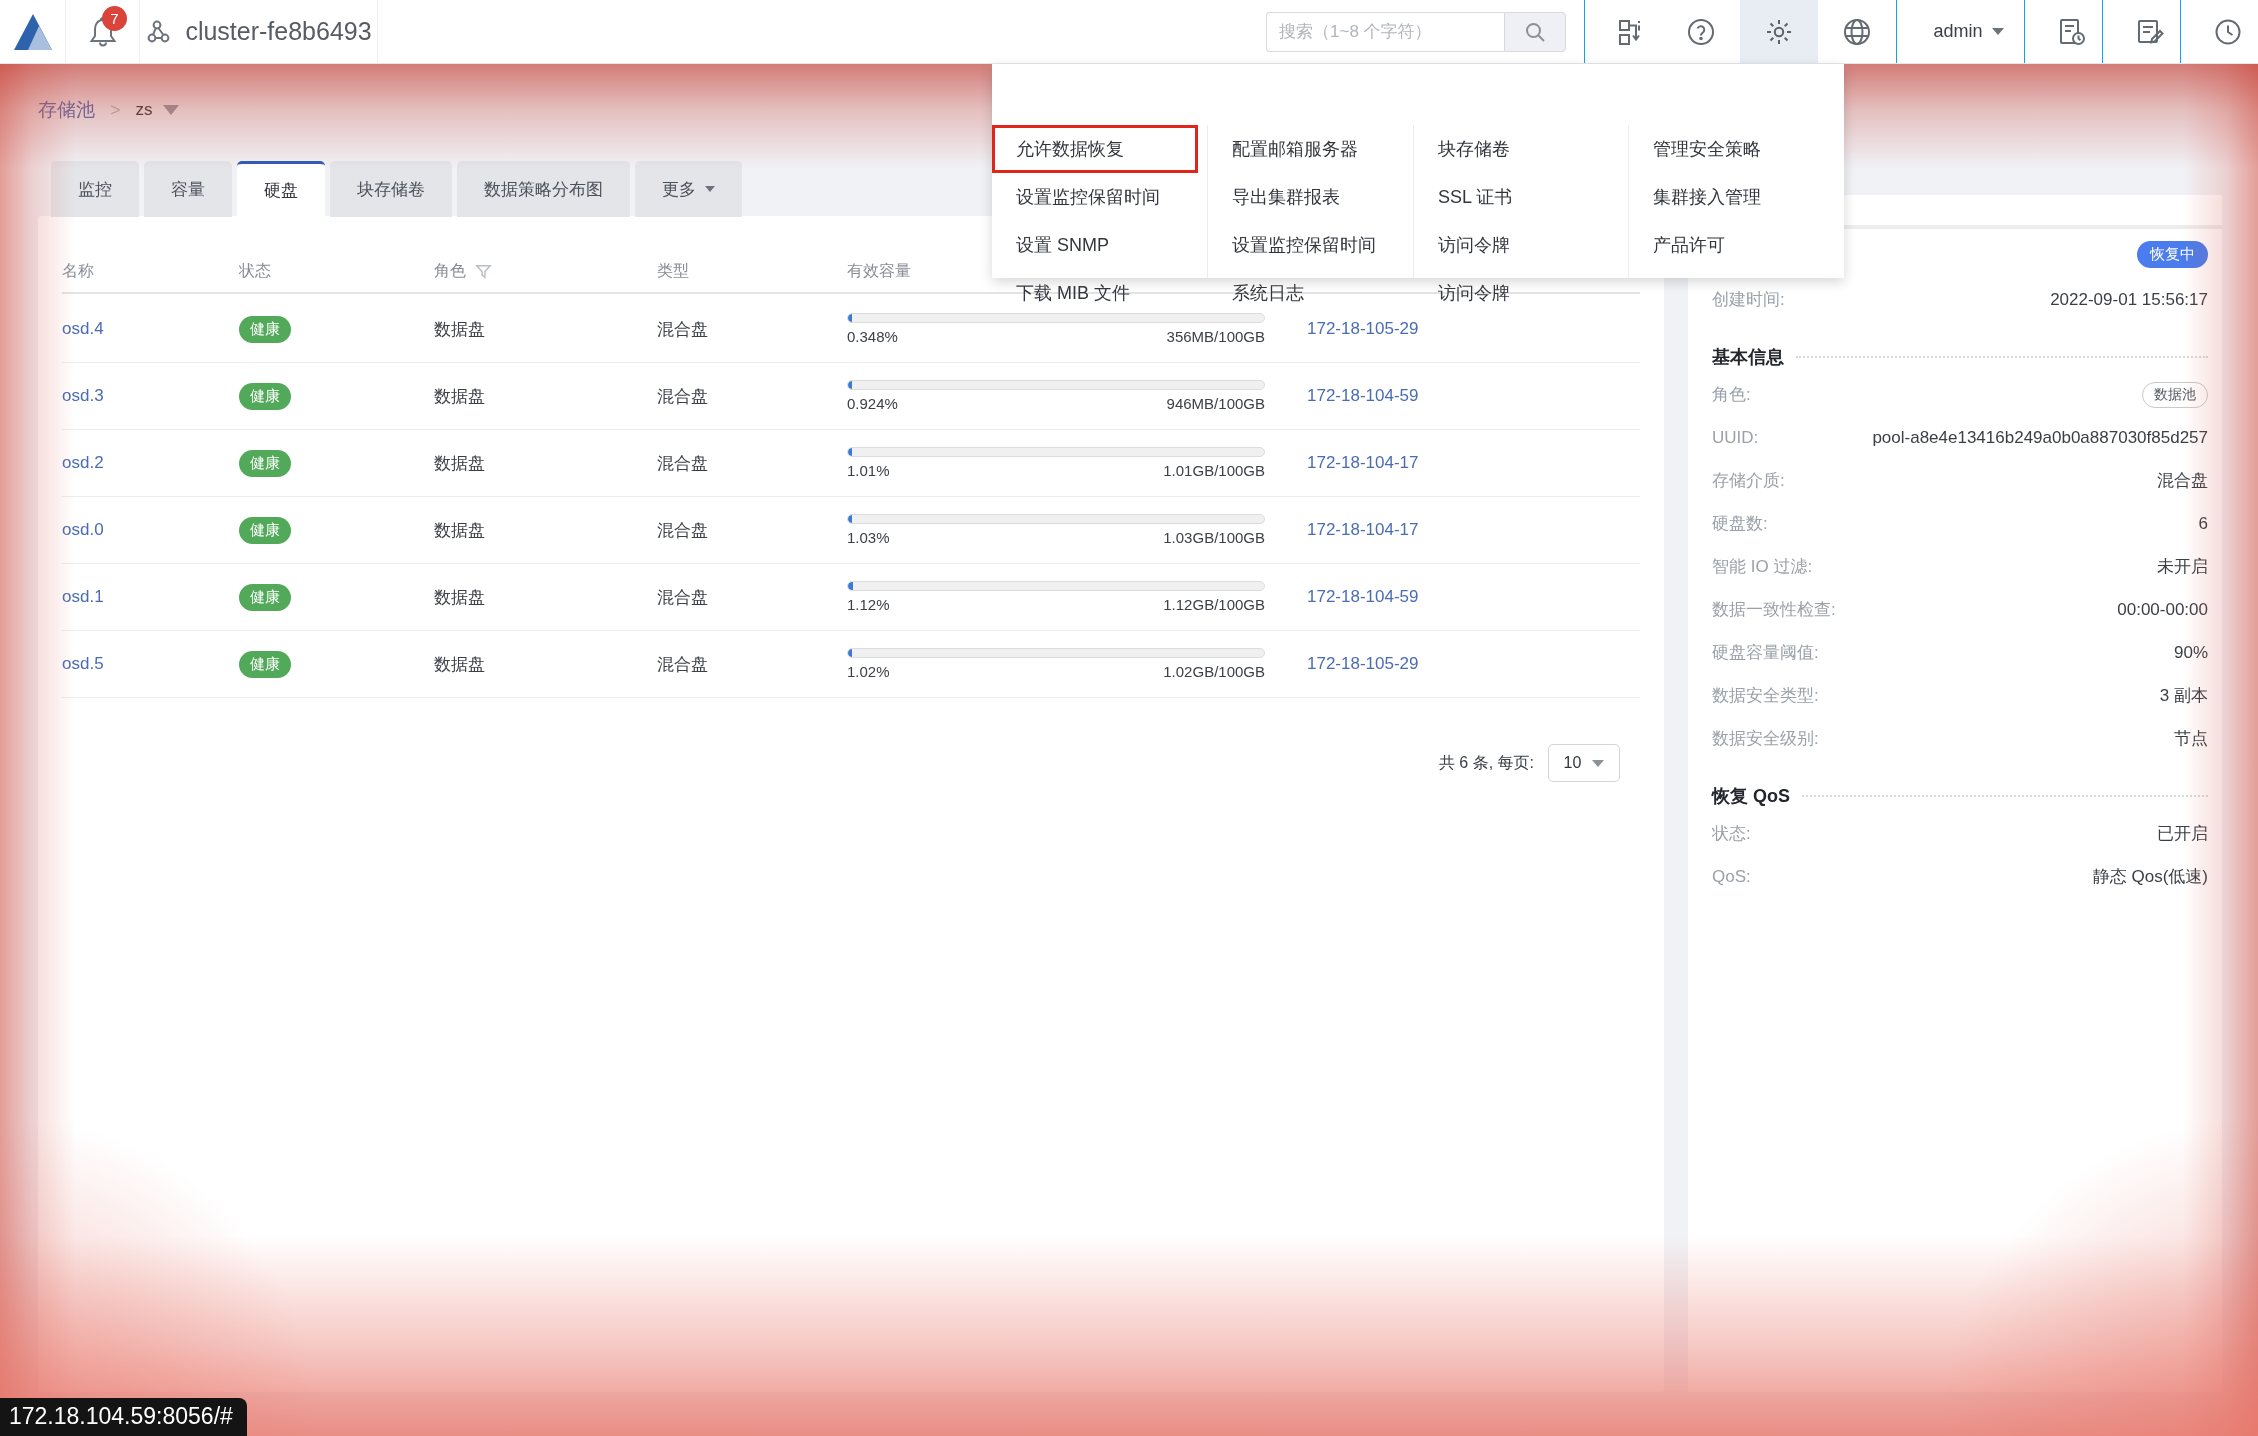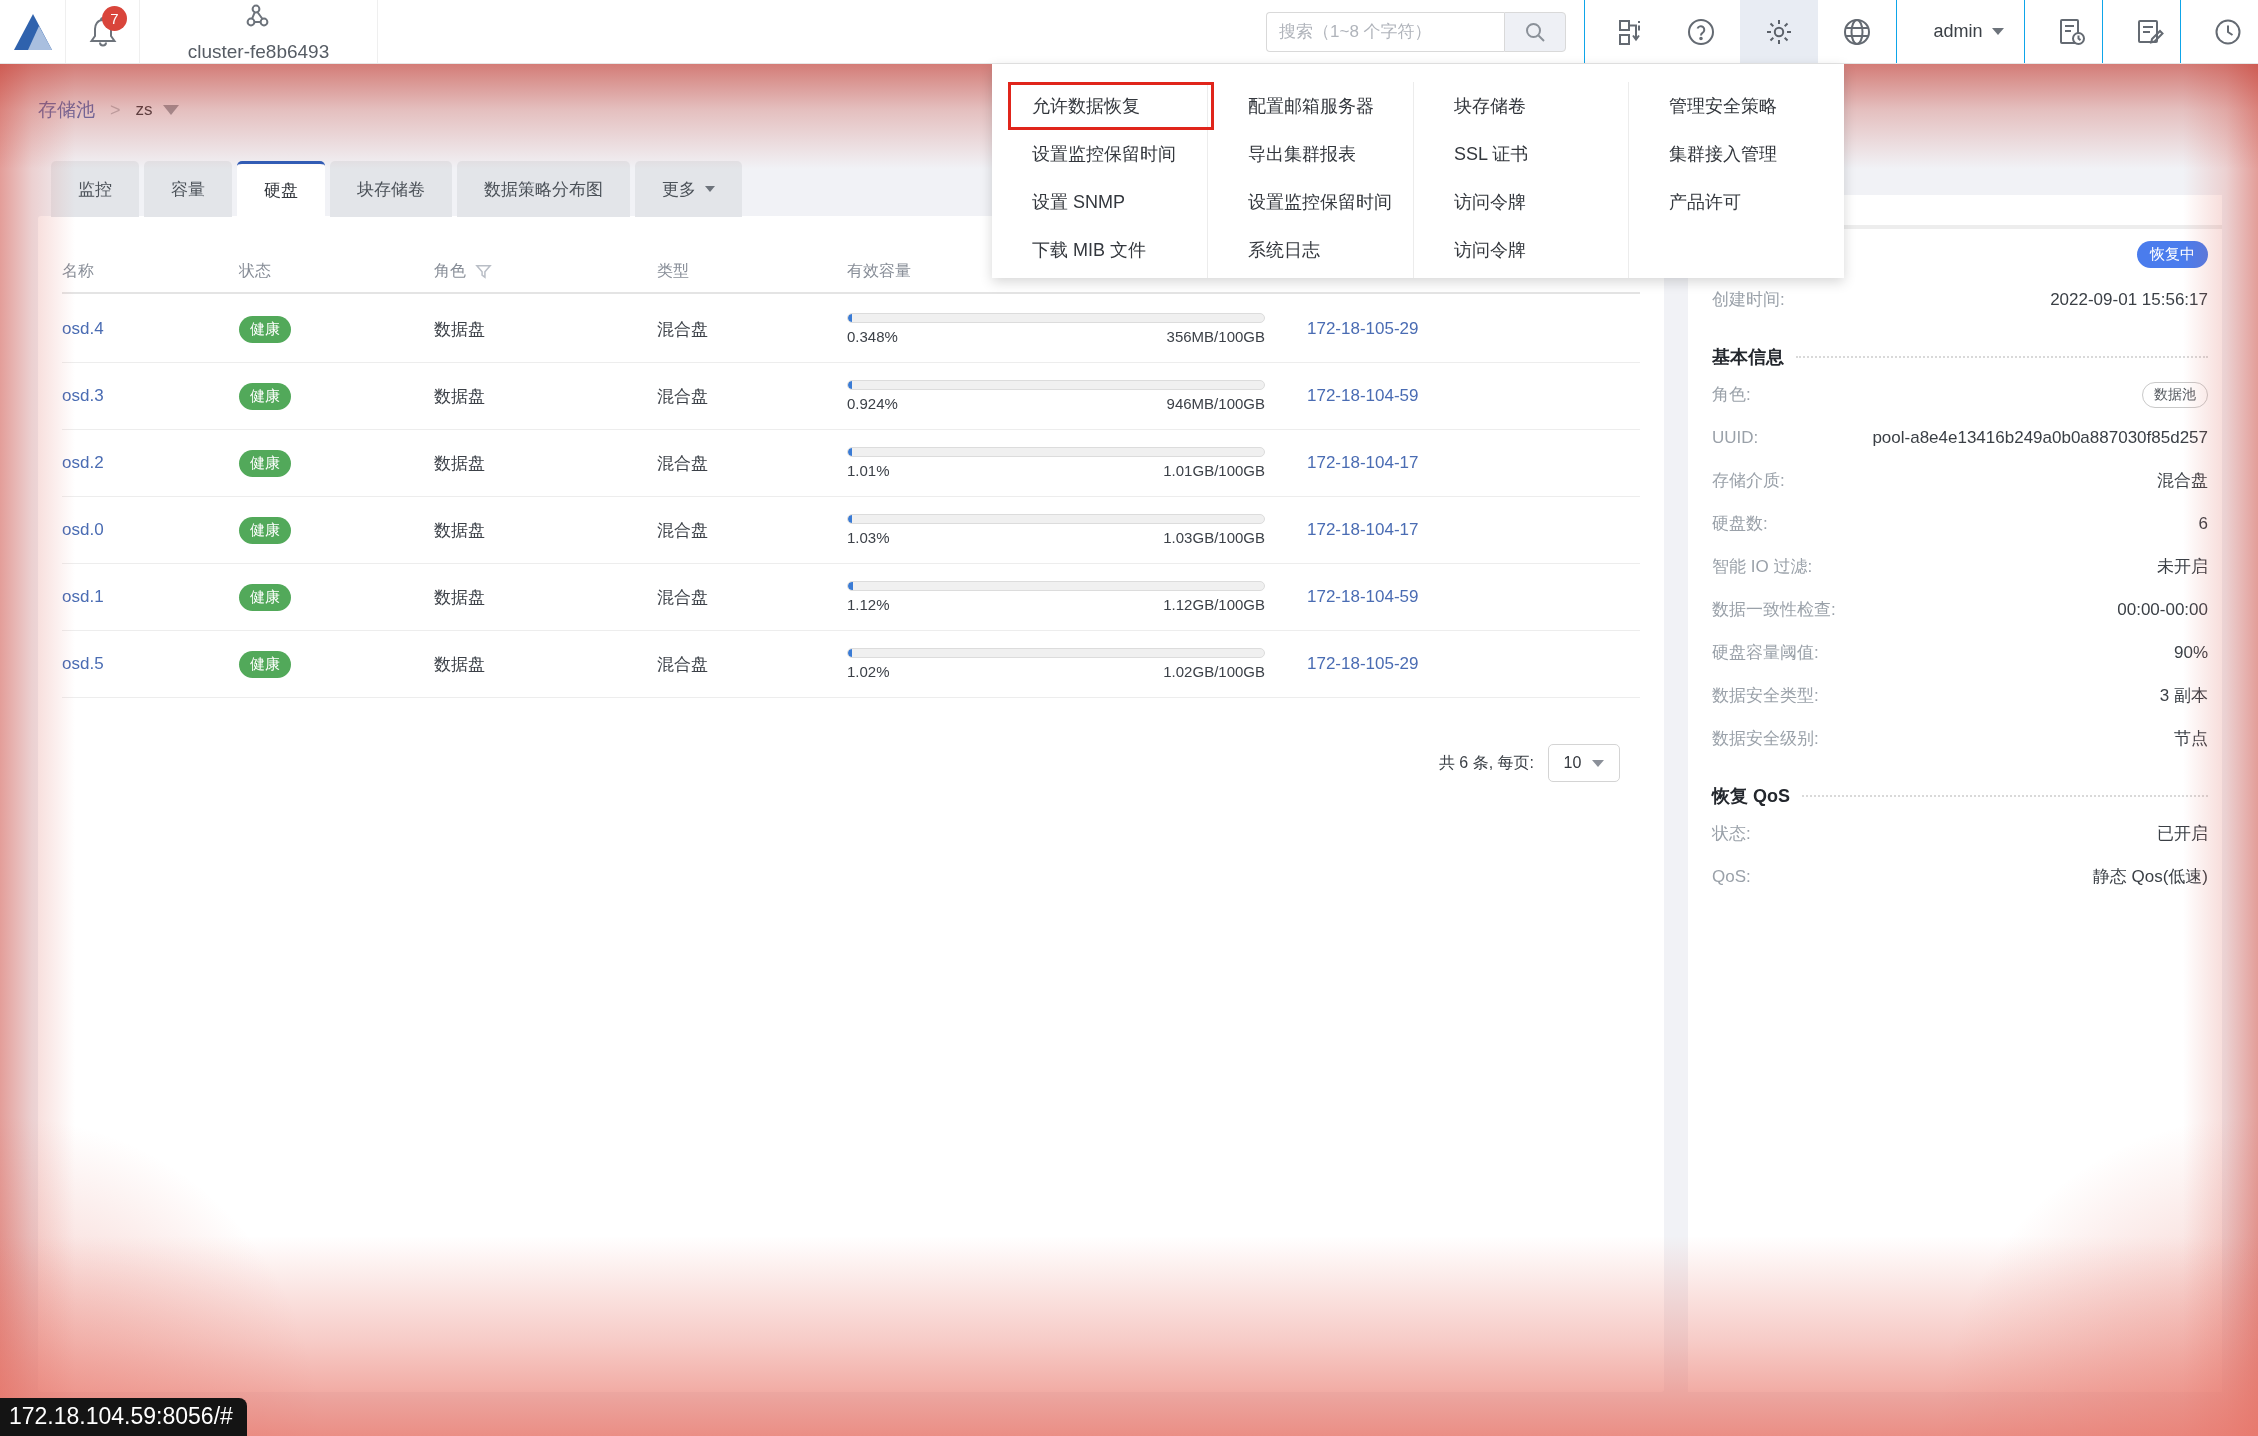--- a/index.html
+++ b/index.html
@@ -11,39 +11,39 @@
   .topbar { position:absolute; left:0; top:0; width:2258px; height:64px; background:#fff;
             border-bottom:1px solid #e7e7e7; display:flex; align-items:stretch; z-index:60; }
   .cell { display:flex; align-items:center; justify-content:center; height:100%; }
   .br { border-right:1px solid #efefef; }
   .bl { border-left:1px solid #0ea5e9;padding-left:16px; }
   .logo-cell { width:66px; }
   .bell-cell { width:74px; position:relative; cursor:pointer; }
   .badge { position:absolute; top:6px; right:12px; min-width:25px; height:25px; border-radius:13px;
            background:#d9453b; color:#fff; font-size:15px; display:flex; align-items:center;
            justify-content:center; padding:0 4px; }
-  .cluster-cell { width:238px; gap:10px; color:#565c64; font-size:19px; cursor:pointer;flex-direction:column; }
+  .cluster-cell { width:238px; gap:10px; color:#565c64; font-size:25px; cursor:pointer; }
   .flex-spacer { flex:1; }
   .search { display:flex; align-items:center; margin-right:18px; height:40px; align-self:center; }
   .search input { width:238px; height:40px; border:1px solid #d9d9d9; border-right:none;
                   border-radius:4px 0 0 4px; padding:16px 12px; font-size:17px; color:#333;
                   outline:none; font-family:inherit; background:#fff; }
   .search input::placeholder { color:#b0b4bb; }
   .search-btn { width:62px; height:40px; background:#eef0f5; border:1px solid #d9d9d9;
                 border-radius:0 4px 4px 0; cursor:pointer; display:flex; align-items:center; justify-content:center; }
   .icon-cell { width:78px; color:#646a72; cursor:pointer; }
   .icon-cell.active { background:#e8ecf3; }
   .admin-cell { width:128px; gap:9px; color:#3c4147; font-size:18px; cursor:pointer; }
   .caret { width:0; height:0; border-left:6px solid transparent; border-right:6px solid transparent;
            border-top:7px solid #6d737b; display:inline-block; }
 
   
   .settings-menu { position:absolute; left:992px; top:64px; width:852px; height:214px; background:#fff;
                    box-shadow:0 4px 12px rgba(0,0,0,.16); display:flex; padding-top:18px; z-index:70; }
-  .menu-col { border-right:1px solid #ececec; padding-left:40px; }
+  .menu-col { border-right:1px solid #ececec; padding-left:24px;margin-top:43px; }
   .menu-col:nth-child(1){ width:216px; } .menu-col:nth-child(2){ width:206px; }
   .menu-col:nth-child(3){ width:215px; } .menu-col:nth-child(4){ width:215px; border-right:none; }
   .menu-item { height:48px; line-height:48px; font-size:18px; color:#33373d; cursor:pointer; white-space:nowrap; }
   .menu-item.highlight { width:206px; margin-left:-24px; padding-left:21px; line-height:42px;
                          border:3px solid var(--accent-red,#e0251b); }
 
   
   .breadcrumb { position:absolute; left:38px; top:97px; display:flex; align-items:center; z-index:10; }
   .crumb-root { color:#5873b8; font-size:19px; cursor:pointer; }
   .crumb-sep { color:#b8bcc2; font-size:18px; margin:0 15px; }

